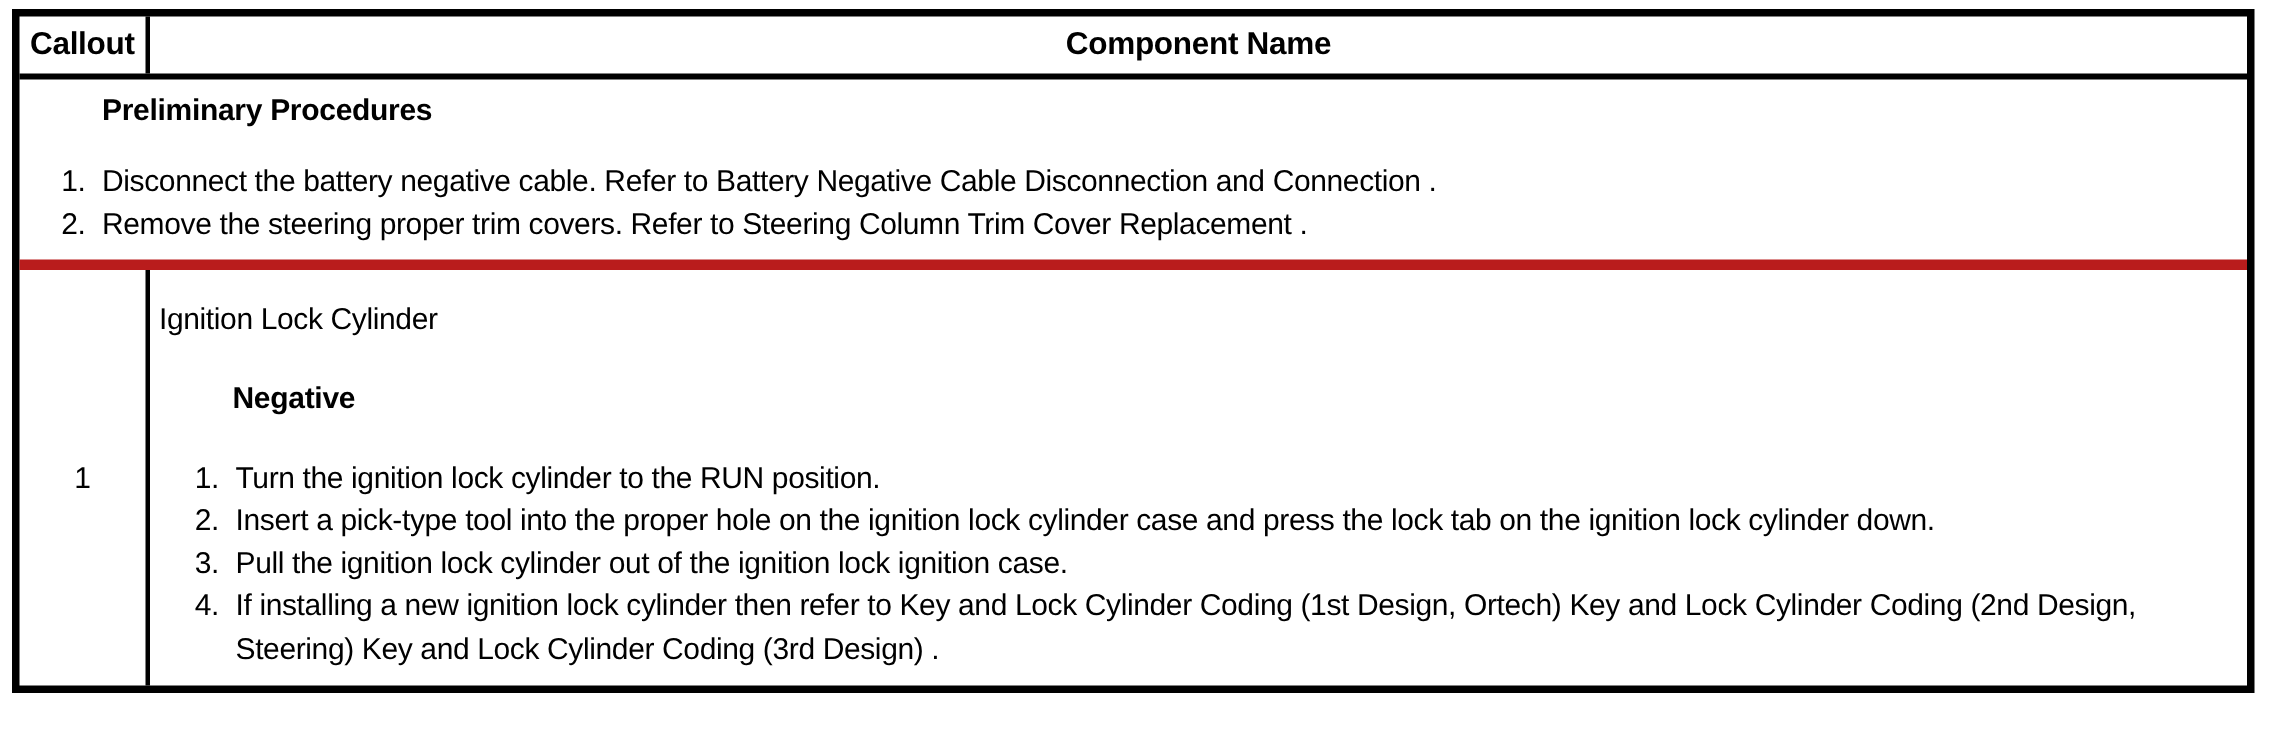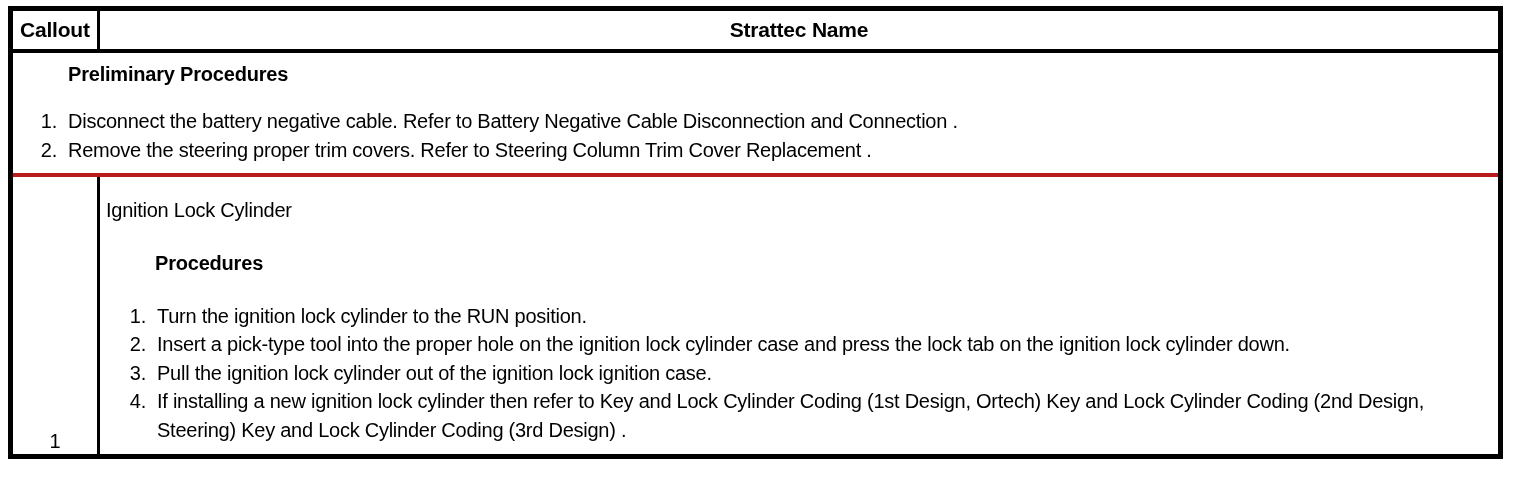--- a/index.html
+++ b/index.html
@@ -30,32 +30,32 @@
   .row {
     display: flex;
     box-sizing: border-box;
   }
 
   .row-header {
     border-bottom: 4px solid #000000;
   }
 
   .row-prelim {
-    border-bottom: 4px solid #b91c1c;
+    border-bottom: 7px solid #b91c1c;
     align-items: center;
   }
 
   
   .cell-callout {
     width: 87px;
     flex: 0 0 87px;
     box-sizing: border-box;
     border-right: 3px solid #000000;
     display: flex;
-    align-items: flex-end;
+    align-items: center;
     justify-content: center;
   }
 
   .cell-component {
     flex: 1 1 auto;
     box-sizing: border-box;
   }
 
   .cell-full {
     flex: 1 1 auto;
@@ -166,21 +166,21 @@
 </head>
 <body>
 
 <div class="table-wrap">
 
   <div class="row row-header">
     <div class="cell-callout">
       <div class="hdr-callout">Callout</div>
     </div>
     <div class="cell-component">
-      <div class="hdr-component">Strattec Name</div>
+      <div class="hdr-component">Component Name</div>
     </div>
   </div>
 
   <div class="row row-prelim">
     <div class="cell-full">
       <div class="prelim-body">
         <div class="prelim-title">Preliminary Procedures</div>
         <div class="prelim-gap"></div>
         <ol class="num-list prelim-list">
           <li>
@@ -200,21 +200,21 @@
     <div class="cell-callout">
       <div class="callout-num">1</div>
     </div>
     <div class="cell-component">
       <div class="comp-body">
 
         <div class="comp-name">Ignition Lock Cylinder</div>
 
         <div class="comp-gap-a"></div>
 
-        <div class="proc-title">Procedures</div>
+        <div class="proc-title">Negative</div>
 
         <div class="comp-gap-b"></div>
 
         <ol class="num-list proc-list">
           <li>
             <span class="marker">1.</span>
             <span class="item-text">Turn the ignition lock cylinder to the RUN position.</span>
           </li>
           <li>
             <span class="marker">2.</span>

